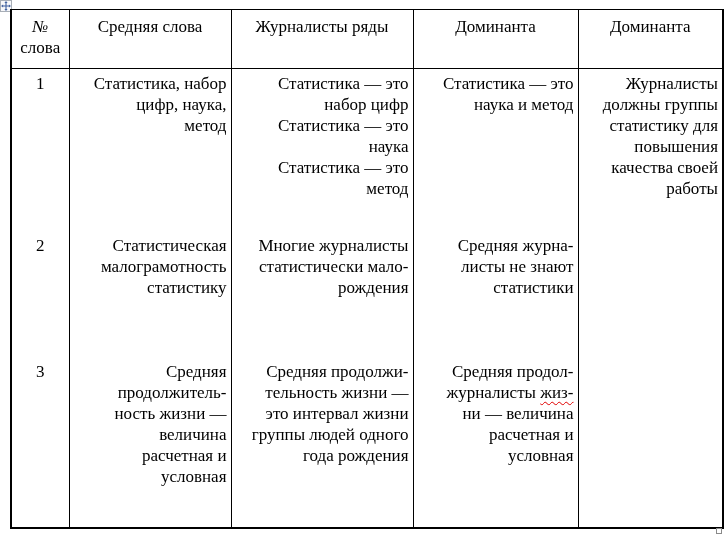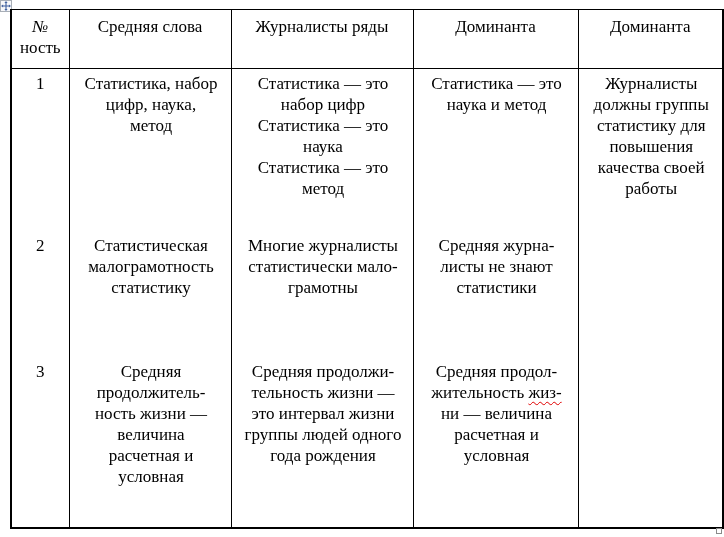--- a/index.html
+++ b/index.html
@@ -11,21 +11,21 @@
   
   .resize-handle{position:absolute;left:716px;top:528px;width:6px;height:6px;border:1px solid #8a8a8a;
                  background:#ffffff;box-sizing:border-box;}
   table.doc{position:absolute;left:10px;top:9px;width:712px;height:518px;
             border-collapse:collapse;table-layout:fixed;
             border:2px solid #000;border-top-width:1px;
             font-size:17px;line-height:21px;}
   th{border:1px solid #000;font-weight:normal;vertical-align:top;text-align:center;
      padding:6px 2px 0 2px;white-space:pre-line;overflow:hidden;}
   td{border-left:1px solid #000;border-right:1px solid #000;border-top:none;border-bottom:none;
-     vertical-align:top;text-align:center;padding:4px 4px 0 6px;white-space:pre-line;overflow:hidden;}
+     vertical-align:top;text-align:right;padding:4px 4px 0 6px;white-space:pre-line;overflow:hidden;}
   td.num{text-align:center;padding-left:1px;padding-right:1px;}
   .blk{display:block;}
   .it{font-style:italic;}
   .sp{text-decoration:underline;text-decoration-style:wavy;text-decoration-color:#e00000;
       text-decoration-thickness:1px;text-underline-offset:3px;}
 </style>
 </head>
 <body>
 
 <div class="page">
@@ -39,21 +39,21 @@
   <table class="doc">
     <colgroup>
       <col style="width:58px">
         <col style="width:162px">
         <col style="width:182px">
         <col style="width:165px">
         <col style="width:145px">
     </colgroup>
     <thead>
       <tr style="height:59px">
-          <th><span class="it">№</span><span class="blk">ность</span></th>
+          <th><span class="it">№</span><span class="blk">слова</span></th>
           <th>Средняя слова</th>
           <th>Журналисты ряды</th>
           <th>Доминанта</th>
           <th>Доминанта</th>
         </tr>
     </thead>
     <tbody>
       <tr style="height:162px">
           <td class="num">1</td>
           <td>Статистика, набор
@@ -74,41 +74,41 @@
 качества своей
 работы</td>
         </tr>
       <tr style="height:126px">
           <td class="num">2</td>
           <td>Статистическая
 малограмотность
 статистику</td>
           <td>Многие журналисты
 статистически мало-
-грамотны</td>
+рождения</td>
           <td>Средняя журна-
 листы не знают
 статистики</td>
           <td></td>
         </tr>
       <tr style="height:171px">
           <td class="num">3</td>
           <td>Средняя
 продолжитель-
 ность жизни —
 величина
 расчетная и
 условная</td>
           <td>Средняя продолжи-
 тельность жизни —
 это интервал жизни
 группы людей одного
 года рождения</td>
           <td><span>Средняя продол-
-жительность </span><span class="sp">жиз-</span><span>
+журналисты </span><span class="sp">жиз-</span><span>
 ни — величина
 расчетная и
 условная</span></td>
           <td></td>
         </tr>
     </tbody>
   </table>
 
   <div class="resize-handle"></div>
 

